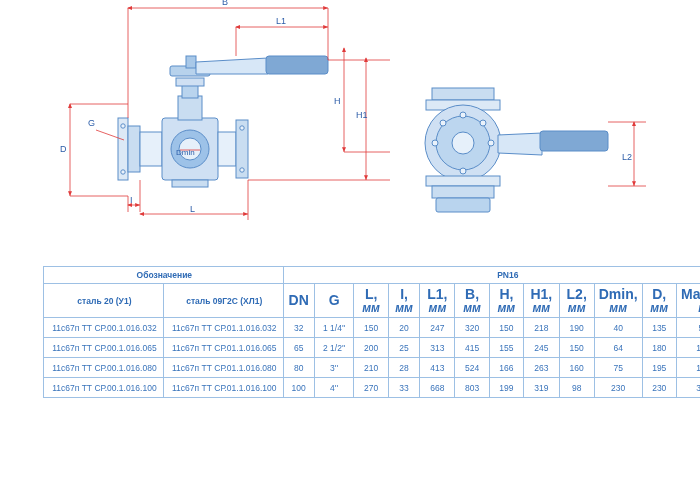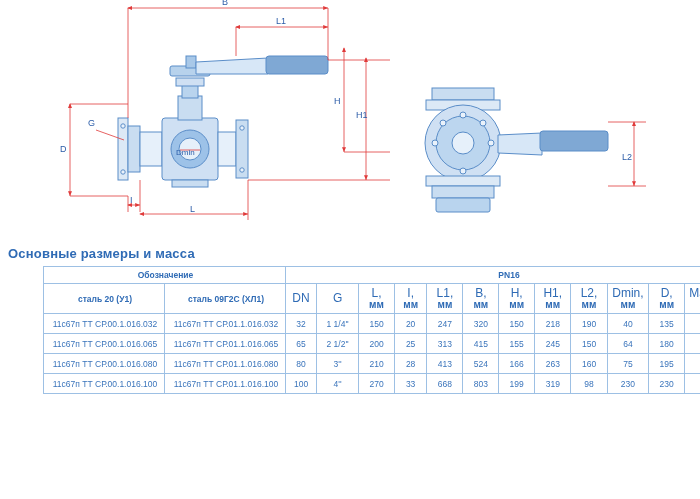--- a/index.html
+++ b/index.html
@@ -71,27 +71,28 @@
     text-align: left;
     padding-left: 6px !important;
   }
   .cell-left {
     text-align: left;
     padding-left: 6px !important;
   }
   .unit {
     display: block;
     font-weight: bold;
-    font-size: 10px;
+    font-size: 12px;
     line-height: 1.05;
+    font-style: italic;
   }
   .sym {
     display: block;
-    font-weight: normal;
-    font-size: 12px;
+    font-weight: bold;
+    font-size: 14px;
     line-height: 1.05;
   }
   tr.data td {
     height: 13px;
   }
 </style>
 </head>
 <body>
 
 <div class="page">
@@ -209,21 +210,20 @@
         <line x1="634" y1="122" x2="634" y2="186" marker-start="url(#arS)" marker-end="url(#ar)"></line>
         <line x1="608" y1="122" x2="646" y2="122"></line>
         <line x1="608" y1="186" x2="646" y2="186"></line>
       </g>
       <g font-family="Liberation Sans, sans-serif" font-size="9" fill="#2b5ca8">
         <text x="622" y="160">L2</text>
       </g>
     </svg>
   </div>
 
-  <div class="section-title">Основные размеры и масса</div>
 
   <div class="table-wrap">
     <table class="spec">
       <colgroup>
         <col style="width:122px">
         <col style="width:122px">
         <col style="width:32px">
         <col style="width:44px">
         <col style="width:38px">
         <col style="width:34px">

